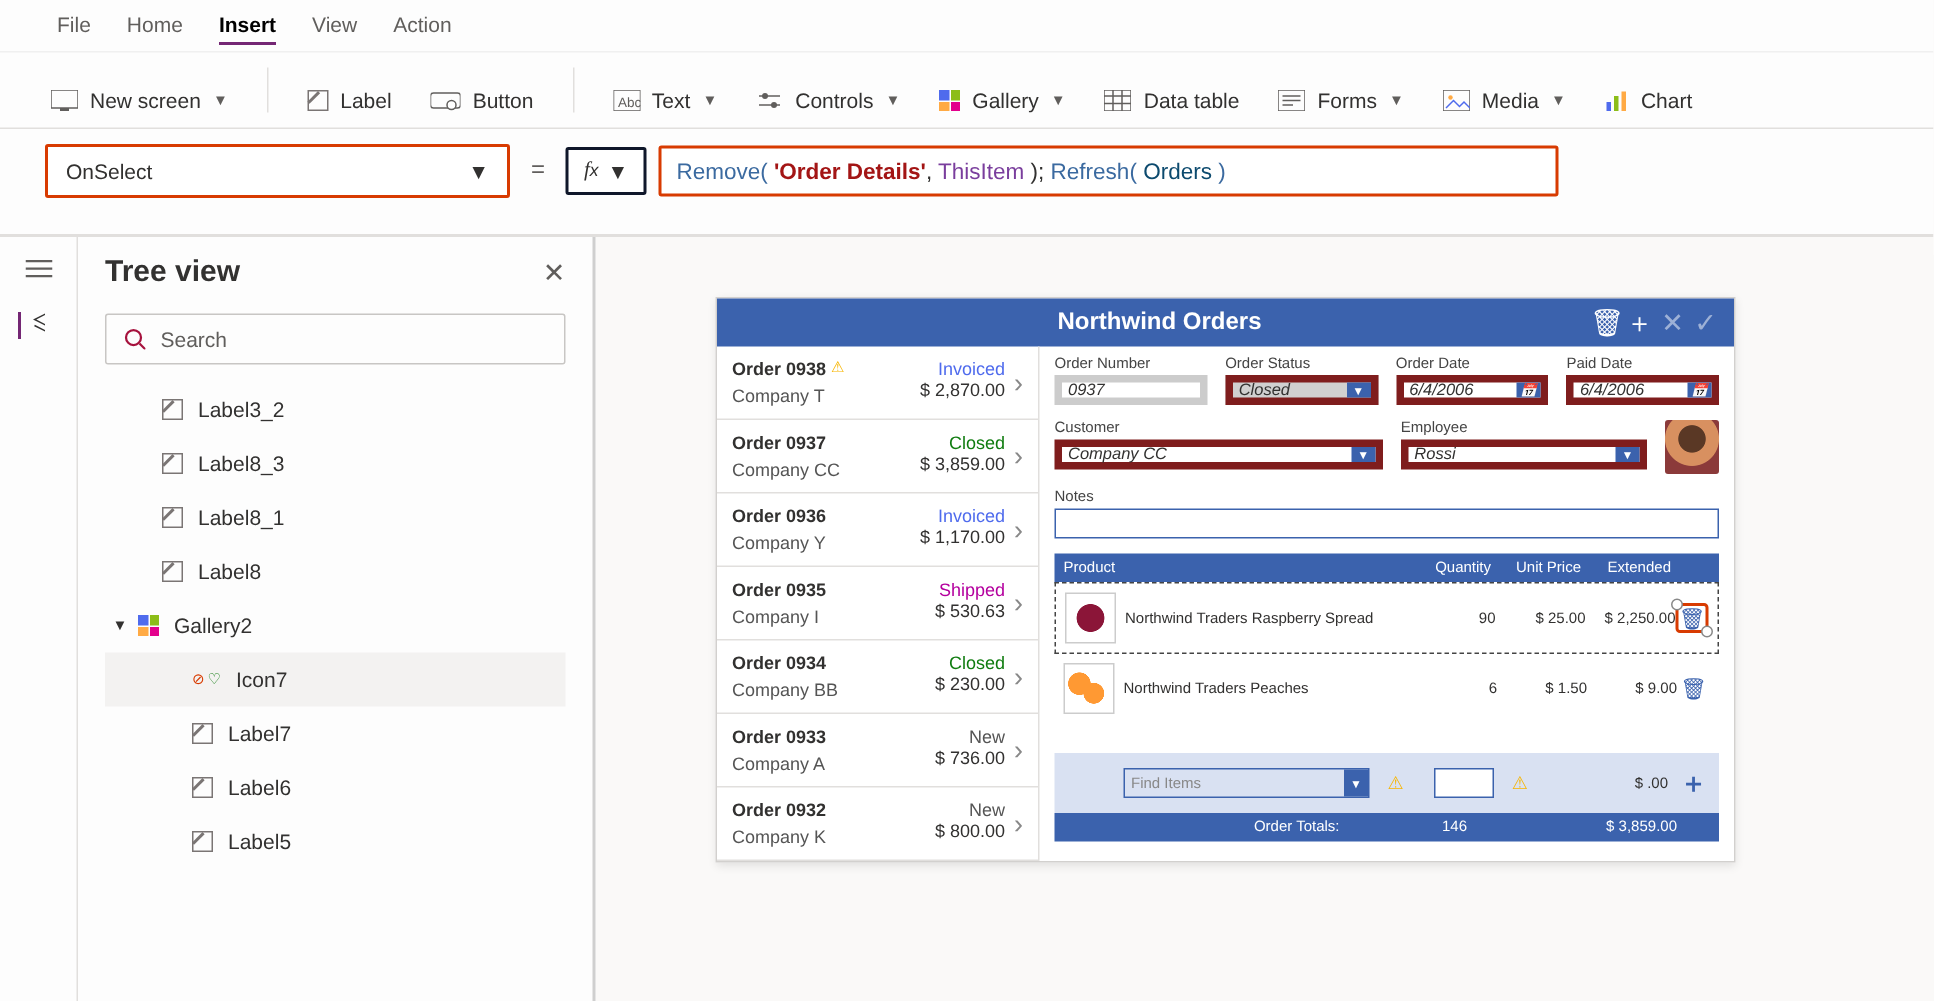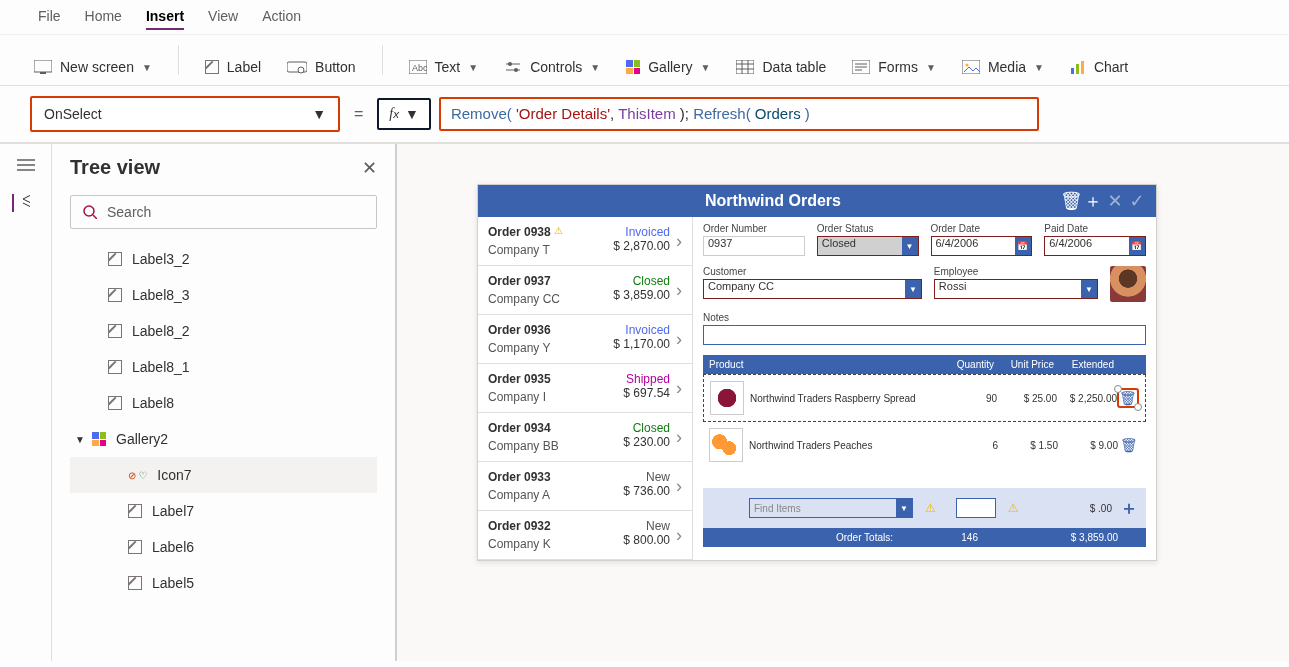--- a/index.html
+++ b/index.html
@@ -10,28 +10,28 @@
   .top-menu a { color: #605e5c; text-decoration: none; padding-bottom: 4px; }
   .top-menu a.active { color: #000; font-weight: 600; border-bottom: 2px solid #742774; }
 
   
   .toolbar { display: flex; align-items: flex-end; gap: 26px; padding: 10px 34px; border-bottom: 1px solid #e1dfdd; flex-wrap: wrap; }
   .tool-item { display: flex; align-items: center; gap: 8px; color: #323130; cursor: pointer; }
   .tool-item .chev { font-size: 10px; color: #605e5c; }
   .vr { width: 1px; height: 30px; background: #e1dfdd; }
 
   
-  .formula-row { display: flex; align-items: center; gap: 8px; padding: 10px 20px 10px 30px; border-bottom: 2px solid #e1dfdd; }
+  .formula-row { display: flex; align-items: center; gap: 8px; padding: 10px 20px 24px 30px; border-bottom: 2px solid #e1dfdd; }
   .prop-dd { border: 2px solid #d83b01; border-radius: 2px; padding: 8px 12px; width: 310px; display: flex; justify-content: space-between; align-items: center; background: #fff; }
   .eq { color: #605e5c; padding: 0 6px; font-size:16px;}
   .fx-box { border: 2px solid #0f172a; border-radius: 2px; padding: 6px 10px; display: flex; align-items: center; gap: 6px; background:#fff; }
   .fx-box .fx { font-style: italic; font-family: serif; }
   .formula-input { border: 2px solid #d83b01; border-radius: 2px; padding: 6px 10px; flex: 1; max-width: 600px; background: #fff; font-family: Consolas, monospace; font-size: 15px; }
   .tok-fn { color: #3b6aa0; }
-  .tok-str { color: #a31515; }
+  .tok-str { color: #a31515; font-weight: bold; }
   .tok-id { color: #7a3e9d; }
   .tok-p { color: #3b6aa0; }
 
   
   .main { display: flex; height: calc(100vh - 150px); }
   .rail { width: 52px; border-right: 1px solid #e1dfdd; display: flex; flex-direction: column; align-items: center; padding-top: 14px; gap: 22px; }
   .rail .icon { width: 18px; height: 14px; }
 
   
   .tree-panel { width: 345px; border-right: 2px solid #cfcfcf; padding: 12px 18px 0; overflow-y: auto; position:relative;}
@@ -65,21 +65,21 @@
   .order-row .co { font-size: 12px; color: #555; margin-top: 4px; }
   .order-row .amt { font-size: 12px; text-align: right; }
   .order-row .arrow { color: #888; font-size: 18px; margin-left: 6px; }
   .st-invoiced { color: #4f6bed; } .st-closed { color: #107c10; } .st-shipped { color: #b4009e; } .st-new { color: #555; }
   .warn { color: #f7b500; font-size: 10px; vertical-align: top; }
 
   .detail { flex: 1; padding: 6px 10px; font-size: 11px; }
   .form-row { display: flex; gap: 12px; margin-bottom: 10px; }
   .form-col { flex: 1; display: flex; flex-direction: column; gap: 2px; }
   .form-col label { font-size: 10px; color: #444; }
-  .inp { border: 1px solid #7f1d1d; height: 20px; padding: 0 4px; display: flex; font-size: 11px; position: relative; }
+  .inp { border: 5px solid #7f1d1d; height: 20px; padding: 0 4px; display: flex; align-items: center; font-size: 11px; position: relative; font-style: italic; }
   .inp.grey { background: #d0d0d0; }
   .inp .dd { background: #3b62ad; color: #fff; width: 16px; height: 100%; position: absolute; right: 0; display: flex; align-items: center; justify-content: center; font-size: 8px; }
   .inp .cal { background: #3b62ad; color: #fff; width: 16px; height: 100%; position: absolute; right: 0; display: flex; align-items: center; justify-content: center; font-size: 9px; }
   .avatar { width: 36px; height: 36px; border-radius: 2px; background: radial-gradient(circle at 50% 35%, #5a3825 30%, #d89060 32%, #d89060 60%, #8b3a3a 62%); }
   textarea.notes { width: 100%; height: 20px; border: 1px solid #3b62ad; resize: none; }
 
   .prod-header { background: #3b62ad; color: #fff; display: flex; padding: 4px 6px; font-size: 10px; }
   .ph-prod { flex: 1; } .ph-qty { width: 55px; text-align: right; } .ph-up { width: 60px; text-align: right; } .ph-ext { width: 60px; text-align: right; margin-right:26px;}
 
   .prod-row { display: flex; align-items: center; padding: 6px; font-size: 10px; }
@@ -254,24 +254,20 @@
         <li>
           <span class="edit-ico"></span>
           <span>Label3_2</span>
         </li>
         <li>
           <span class="edit-ico"></span>
           <span>Label8_3</span>
         </li>
         <li>
           <span class="edit-ico"></span>
-          <span>Label8_2</span>
-        </li>
-        <li>
-          <span class="edit-ico"></span>
           <span>Label8_1</span>
         </li>
         <li>
           <span class="edit-ico"></span>
           <span>Label8</span>
         </li>
         <li class="gallery" style="padding-left: 22px;">
           <span class="caret">▼</span>
           <span class="gal-ico">
             <span></span>
@@ -354,21 +350,21 @@
               <span class="arrow">›</span>
             </div>
             <div class="order-row">
               <div class="info">
                 <div class="top">
                   <span><b>Order 0935</b></span>
                   <span class="st-shipped">Shipped</span>
                 </div>
                 <div class="top">
                   <span class="co">Company I</span>
-                  <span class="amt">$ 697.54</span>
+                  <span class="amt">$ 530.63</span>
                 </div>
               </div>
               <span class="arrow">›</span>
             </div>
             <div class="order-row">
               <div class="info">
                 <div class="top">
                   <span><b>Order 0934</b></span>
                   <span class="st-closed">Closed</span>
                 </div>

